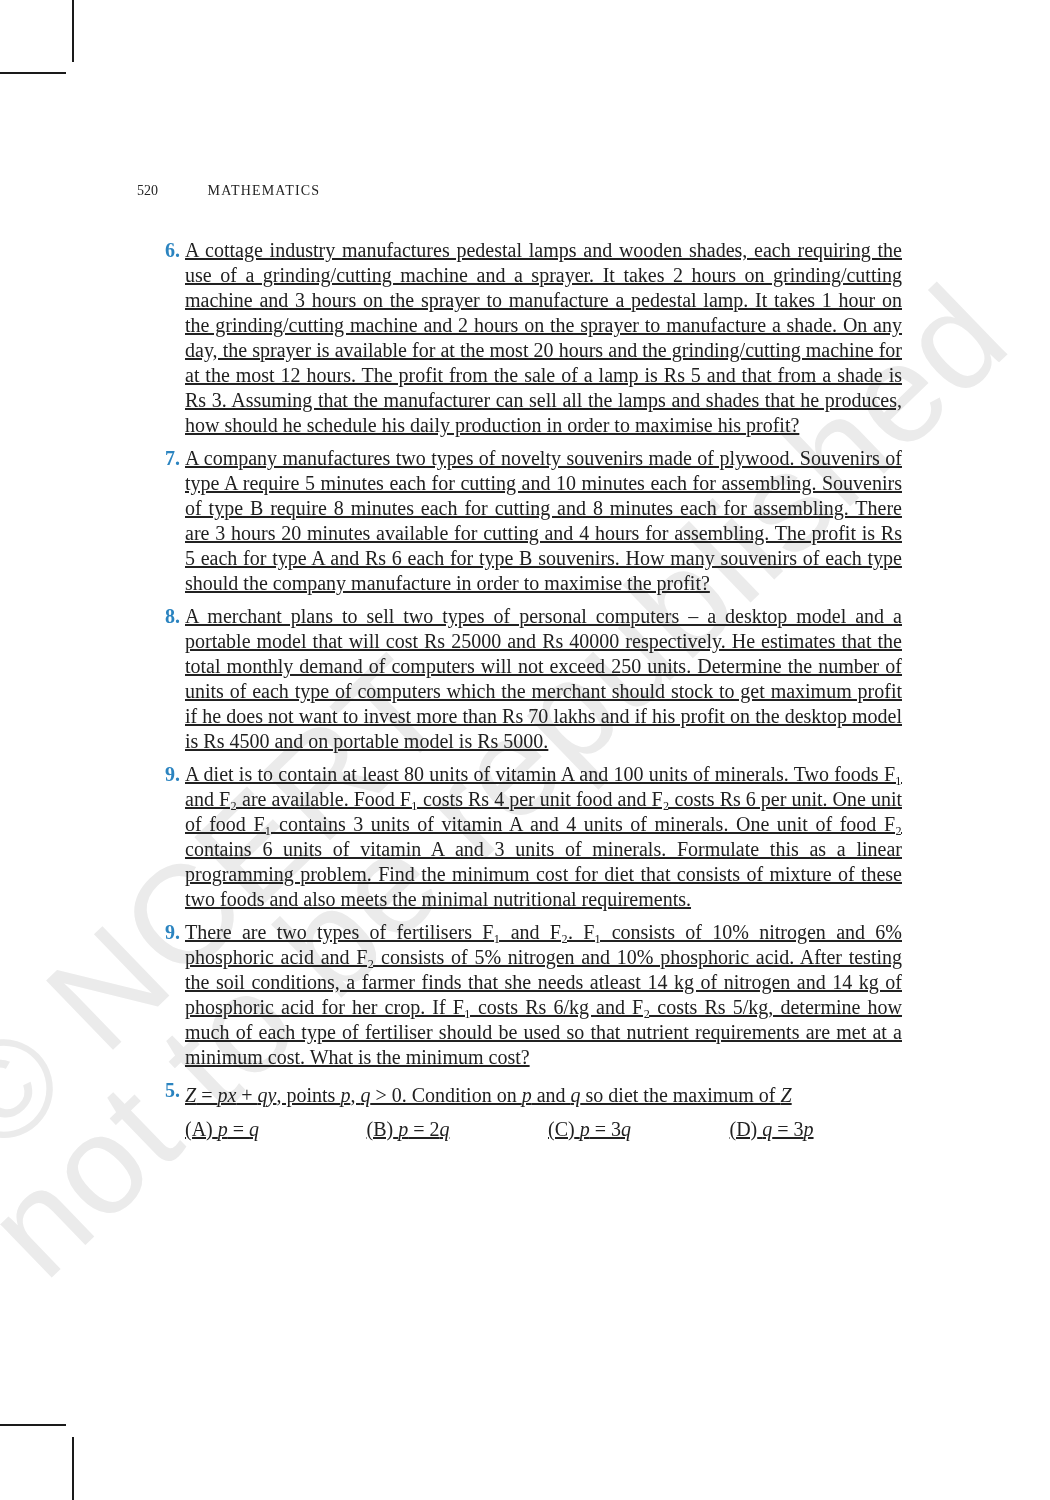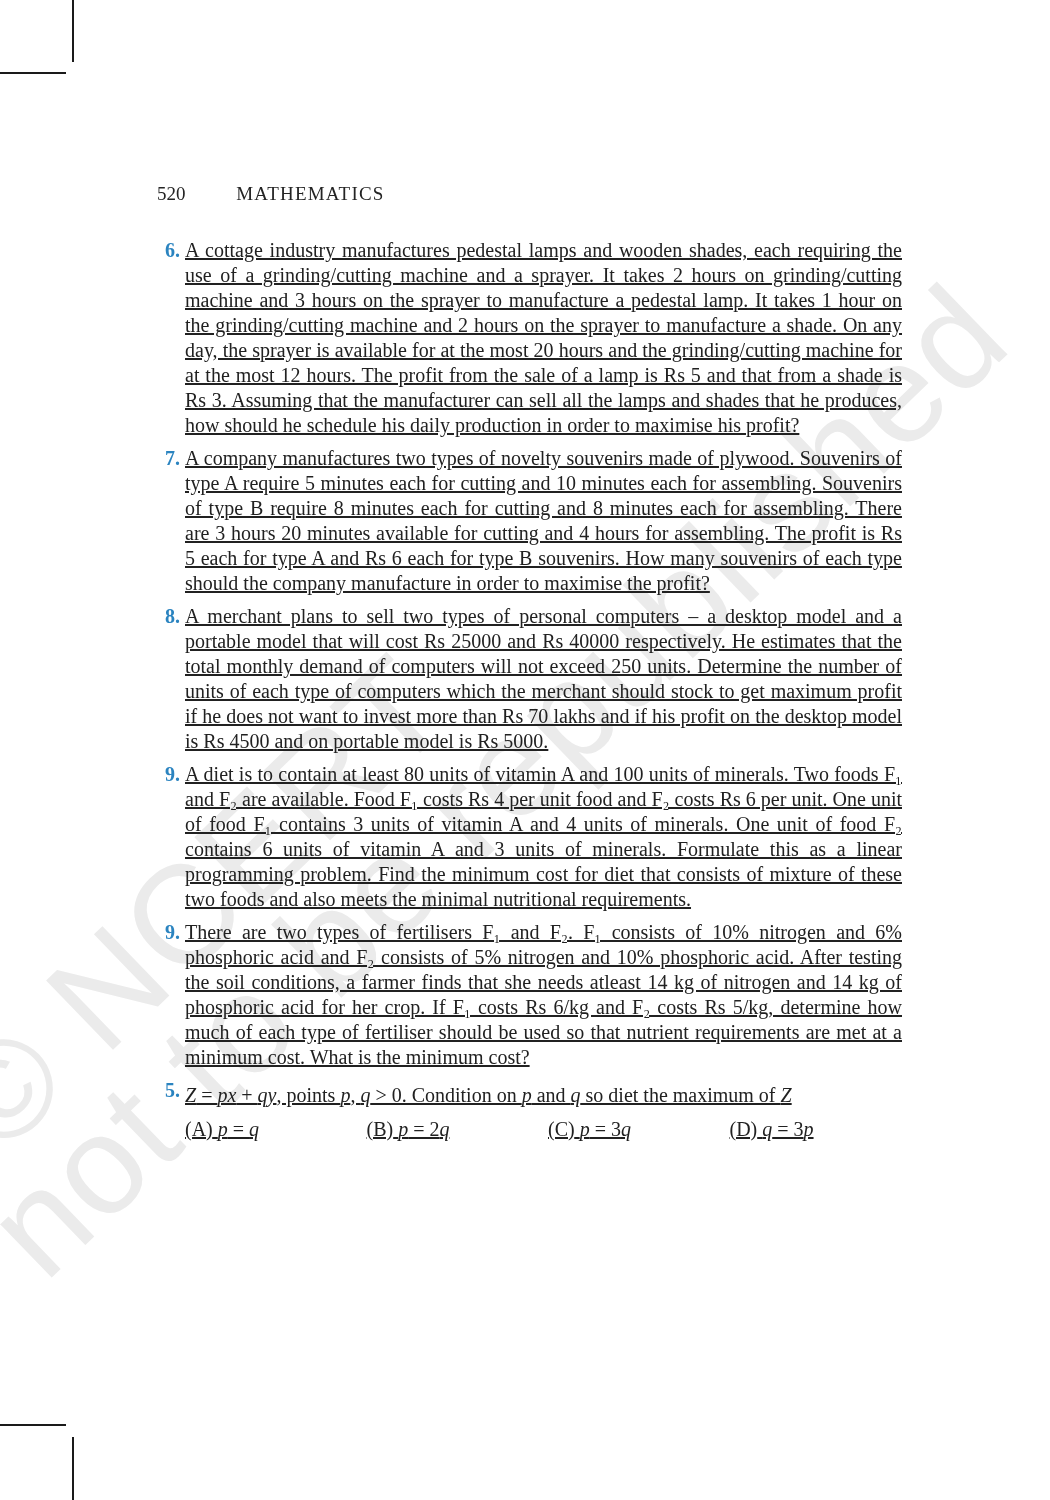--- a/index.html
+++ b/index.html
@@ -32,21 +32,21 @@
     transform-origin: 0 100%;
     z-index: 0;
     letter-spacing: 2px;
     user-select: none;
   }
   .wm1 { left: 15px; top: 1035px; }   
   .wm2 { left: 60px; top: 1160px; }   
 
   .content { position: relative; z-index: 1; }
 
-  .header { position: absolute; top: 183px; left: 137px; font-size: 19px; color: #242424; margin-left: 20px; }
+  .header { position: absolute; top: 183px; left: 137px; font-size: 14px; color: #242424; }
   .header .pageno { display: inline-block; }
   .header .ptitle { display: inline-block; margin-left: 46px; letter-spacing: 1.2px; }
 
   .problems { position: absolute; left: 147px; top: 238px; width: 768px; }
   .problem { display: flex; margin-bottom: 8px; font-size: 20px; line-height: 25px; }
   .problem .num {
     width: 33px; flex: none; text-align: right;
     color: var(--accent_blue, #2b84c0); font-weight: bold;
   }
   .problem .pbody { margin-left: 5px; width: 717px; text-decoration: underline; }

